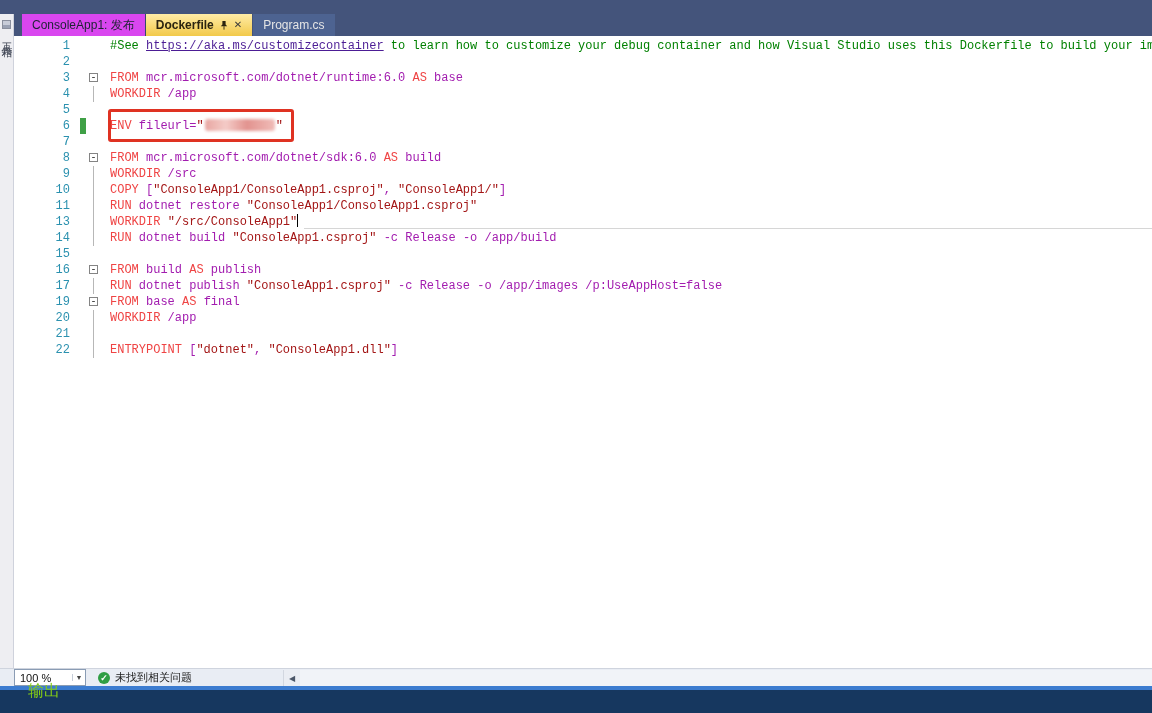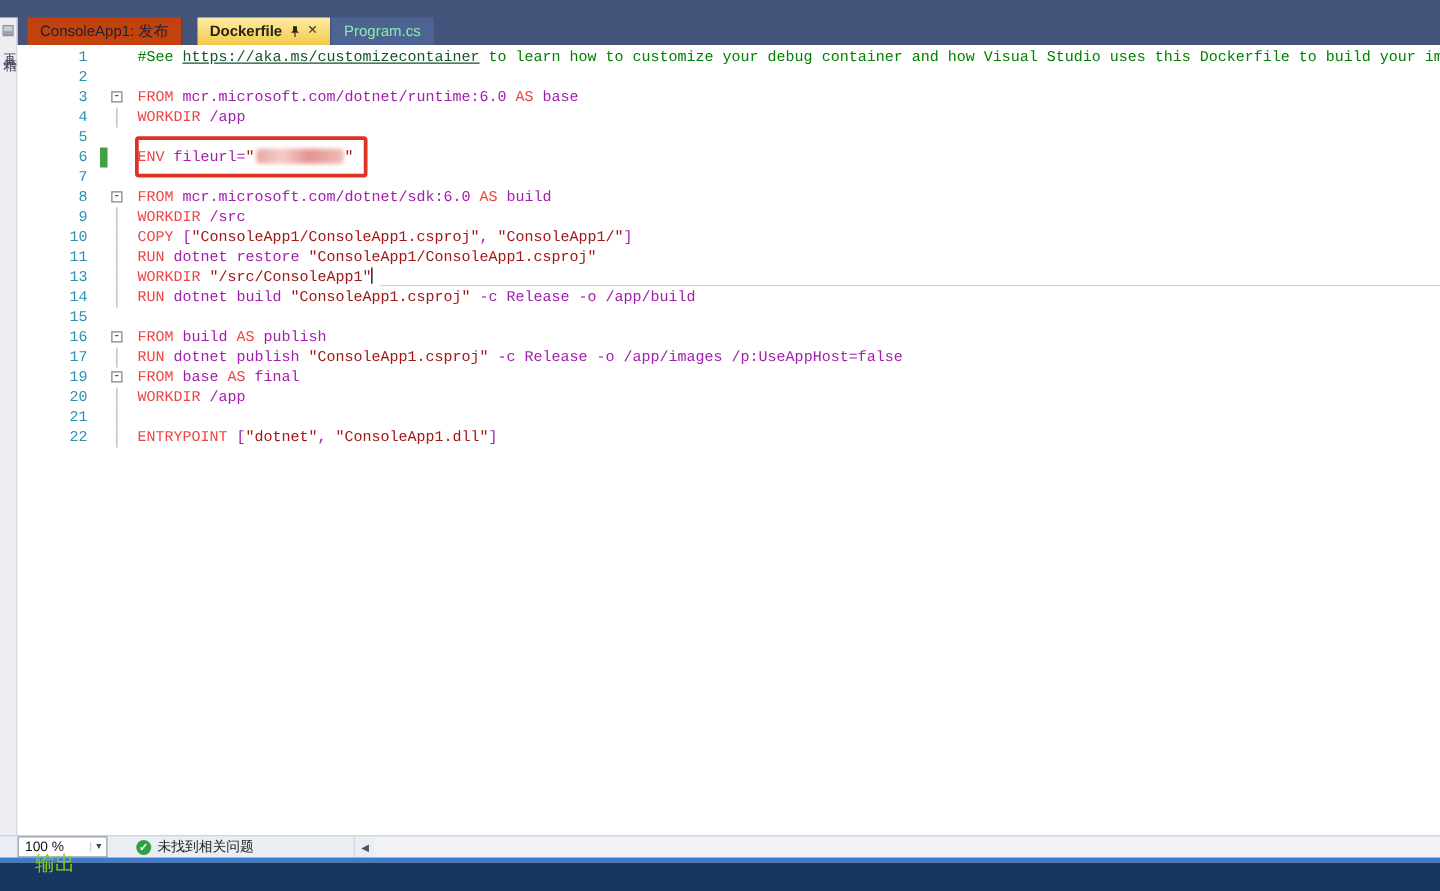--- a/index.html
+++ b/index.html
@@ -5,23 +5,23 @@
   * { margin:0; padding:0; box-sizing:border-box; }
   html,body { width:1152px; height:713px; overflow:hidden; }
   body { font-family:"Liberation Sans",sans-serif; background:#fff; }
   .screen { position:relative; width:1152px; height:713px; background:#fff; overflow:hidden; }
 
   
   .tabbar { position:absolute; left:0; top:0; width:1152px; height:36px;
             background:#44547b; display:flex; align-items:flex-end; padding-left:22px; }
   .tab { height:22px; line-height:22px; padding:0 10px; font-size:12px; white-space:nowrap;
          display:flex; align-items:center; gap:5px; cursor:default; }
-  .tab-gray   { background:#c2410c; color:#1c2333; border-right:1px solid #37476b; }
-  .tab-active { background:linear-gradient(#ffeca6,#f2c94a); color:#2b2410; font-weight:bold;margin-left:12px; }
-  .tab-blue   { background:#4d6391; color:#86efac; margin-left:1px;justify-content:flex-end; }
+  .tab-gray   { background:#d946ef; color:#1c2333; border-right:1px solid #37476b; }
+  .tab-active { background:linear-gradient(#ffeca6,#f2c94a); color:#2b2410; font-weight:bold; }
+  .tab-blue   { background:#4d6391; color:#e5e5e5; margin-left:1px;justify-content:flex-end; }
   .tab .close { font-size:10px; font-weight:normal; color:#3a3a3a; line-height:10px; }
   .tab .pin svg { display:block; }
 
   
   .left-strip { position:absolute; left:0; top:14px; width:14px; height:672px;
                 background:#eeeef2; border-right:1px solid #cfd2dc;
                 display:flex; flex-direction:column; align-items:center; padding-top:6px; }
   .strip-icon { width:9px; height:9px; border:1px solid #8a8f9d; margin-bottom:5px;
                 background:linear-gradient(#c8ccd8 50%, #9aa1b3 50%); }
   .strip-label { writing-mode:vertical-rl; font-size:11px; color:#3f4554; letter-spacing:2px; }
@@ -38,34 +38,34 @@
   .fold { flex:none; width:16px; position:relative; }
   .fold.guide::before { content:""; position:absolute; left:7px; top:0; bottom:0;
                         width:1px; background:#b7b7b7; }
   .foldbox { display:block; width:9px; height:9px; margin:3px 0 0 3px;
              border:1px solid #848484; background:#fff; color:#333;
              font-size:10px; line-height:7px; text-align:center; }
   .code { white-space:pre; padding-left:8px; color:#000; }
   .tok-kw   { color:#ef4444; }
   .tok-str  { color:#a31515; }
   .tok-cmt  { color:#008000; }
-  .tok-link { color:#14532d; text-decoration:underline; }
+  .tok-link { color:#4c1d95; text-decoration:underline; }
   .tok-txt  { color:#a21caf; }
   .tok-redact { display:inline-block; width:70px; height:12px; margin:0 1px; vertical-align:-2px;
                 border-radius:3px; filter:blur(1.6px);
                 background:linear-gradient(90deg,#e8a7a2,#f4cbc7 30%,#e2938f 60%,#f0bcb8); }
   .tok-cursor { display:inline-block; width:1px; height:13px; background:#000; vertical-align:-2px; }
   .line.current::after { content:""; position:absolute; left:290px; right:0; bottom:1px;
                          border-bottom:1px solid #d6d6d6; }
   .annotation { position:absolute; left:94px; top:73px; width:186px; height:33px;
                 border:3px solid #df3222; border-radius:3px; pointer-events:none; }
 
   
   .statusrow { position:absolute; left:0; top:668px; width:1152px; height:18px;
-               background:#e9edf4; border-top:1px solid #cfd4de; display:flex; align-items:center;gap:11px; }
+               background:#e9edf4; border-top:1px solid #cfd4de; display:flex; align-items:center; }
   .zoombox { margin-left:14px; width:72px; height:17px; background:#fff;
              border:1px solid #8a9cb4; display:flex; align-items:center; font-size:11px; color:#111; }
   .zoombox .zv { flex:1; padding-left:5px; }
   .zoombox .za { width:13px; text-align:center; font-size:7px; color:#444; border-left:1px solid #c6cdd8; }
   .health { display:flex; align-items:center; gap:5px; margin-left:12px; font-size:11px; color:#1c1c1c; }
   .checkcircle { width:12px; height:12px; border-radius:50%; background:#2f9e44; color:#fff;
                  font-size:9px; line-height:12px; text-align:center; font-weight:bold; }
   .hscroll { position:absolute; left:283px; top:1px; right:0; bottom:0; background:#f1f3f8;
              border-left:1px solid #d2d7e0; display:flex; }
   .scrollbtn { width:16px; height:100%; font-size:8px; color:#4a5668;

